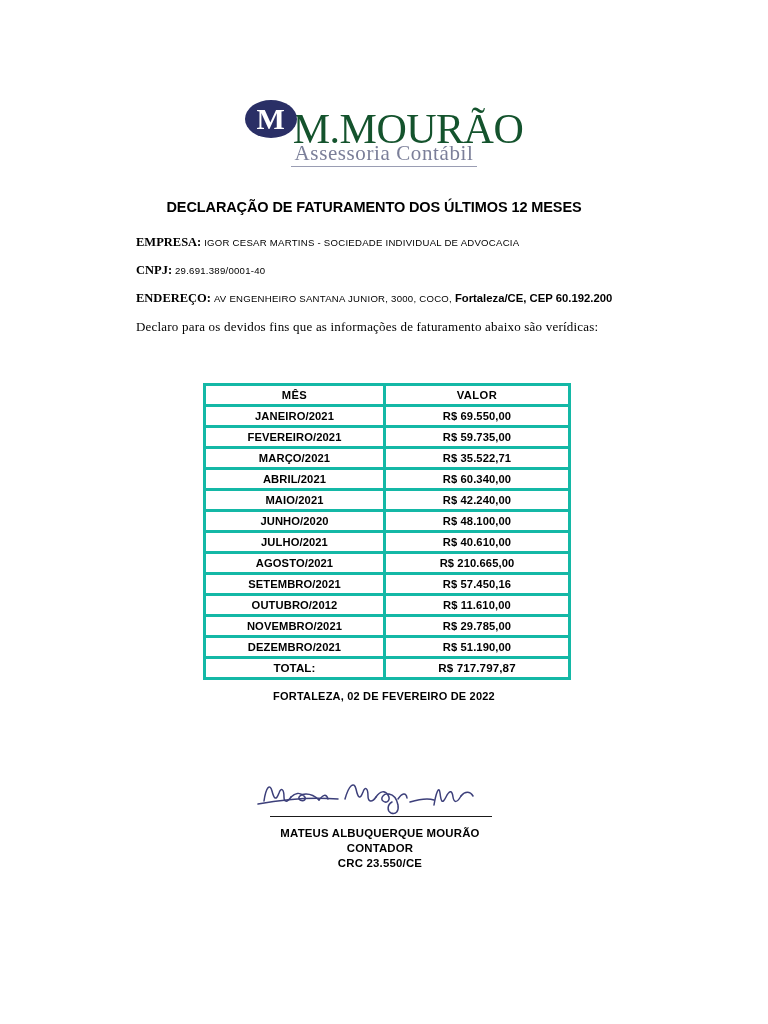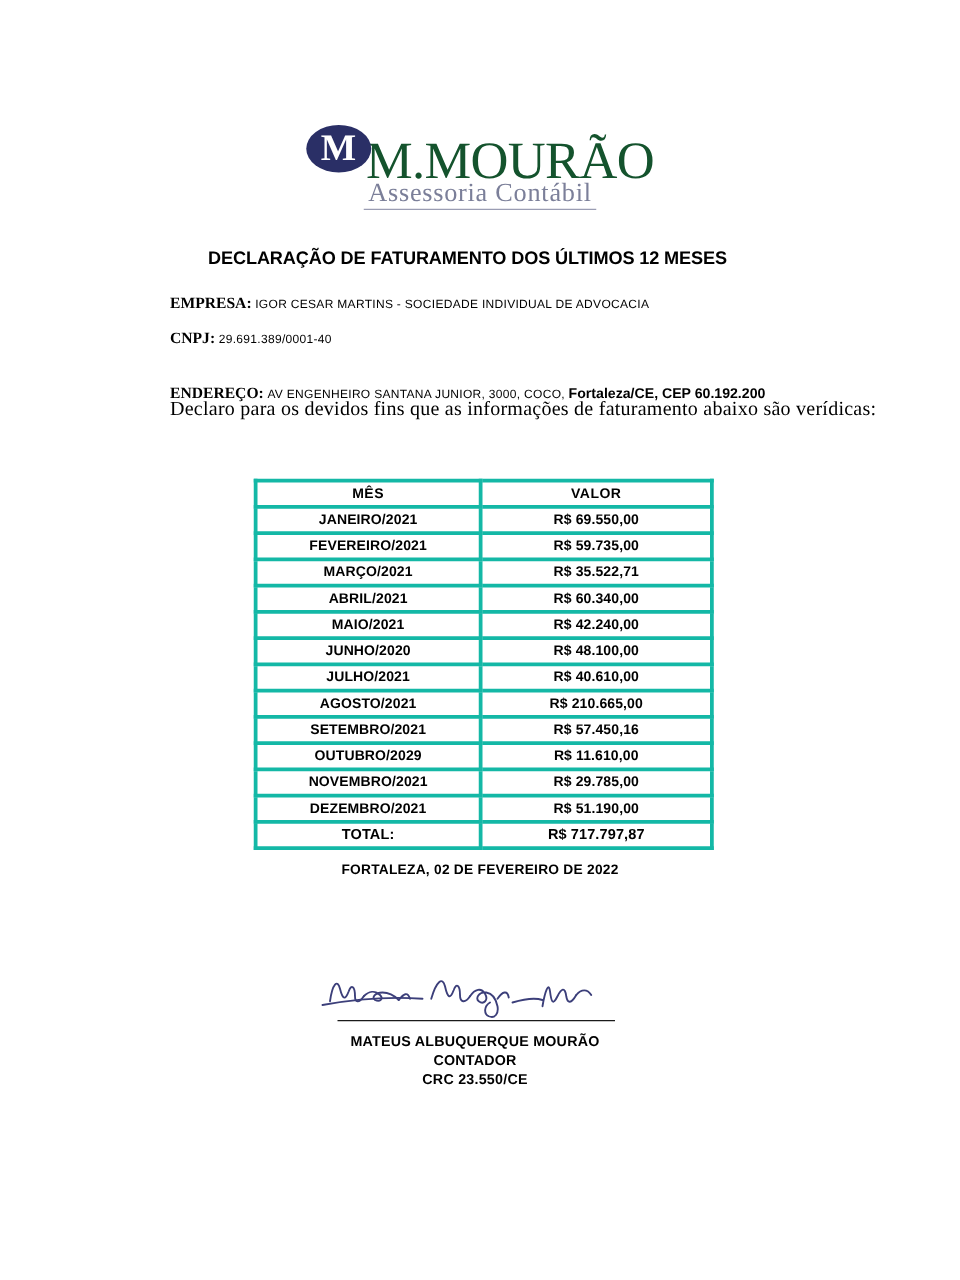--- a/index.html
+++ b/index.html
@@ -122,28 +122,28 @@
     font-size: 9.6px;
     letter-spacing: 0.25px;
   }
   .field .val-strong {
     font-size: 11.3px;
     font-weight: 700;
     letter-spacing: 0px;
   }
   #field-empresa { top: 235px; }
   #field-cnpj    { top: 263px; }
-  #field-endereco{ top: 291px; margin-top: 16px; }
+  #field-endereco{ top: 291px; }
 
   .declaration {
     position: absolute;
     top: 319px;
     left: 136px;
     font-family: "Liberation Serif", serif;
-    font-size: 16px;
+    font-size: 13px;
     letter-spacing: 0.2px;
     white-space: nowrap;
   }
 
   
   .table-wrap {
     position: absolute;
     top: 383px;
     left: 203px;
     width: 365px;
@@ -295,21 +295,21 @@
           </tr>
           <tr>
             <td>AGOSTO/2021</td>
             <td>R$ 210.665,00</td>
           </tr>
           <tr>
             <td>SETEMBRO/2021</td>
             <td>R$ 57.450,16</td>
           </tr>
           <tr>
-            <td>OUTUBRO/2029</td>
+            <td>OUTUBRO/2012</td>
             <td>R$ 11.610,00</td>
           </tr>
           <tr>
             <td>NOVEMBRO/2021</td>
             <td>R$ 29.785,00</td>
           </tr>
           <tr>
             <td>DEZEMBRO/2021</td>
             <td>R$ 51.190,00</td>
           </tr>

